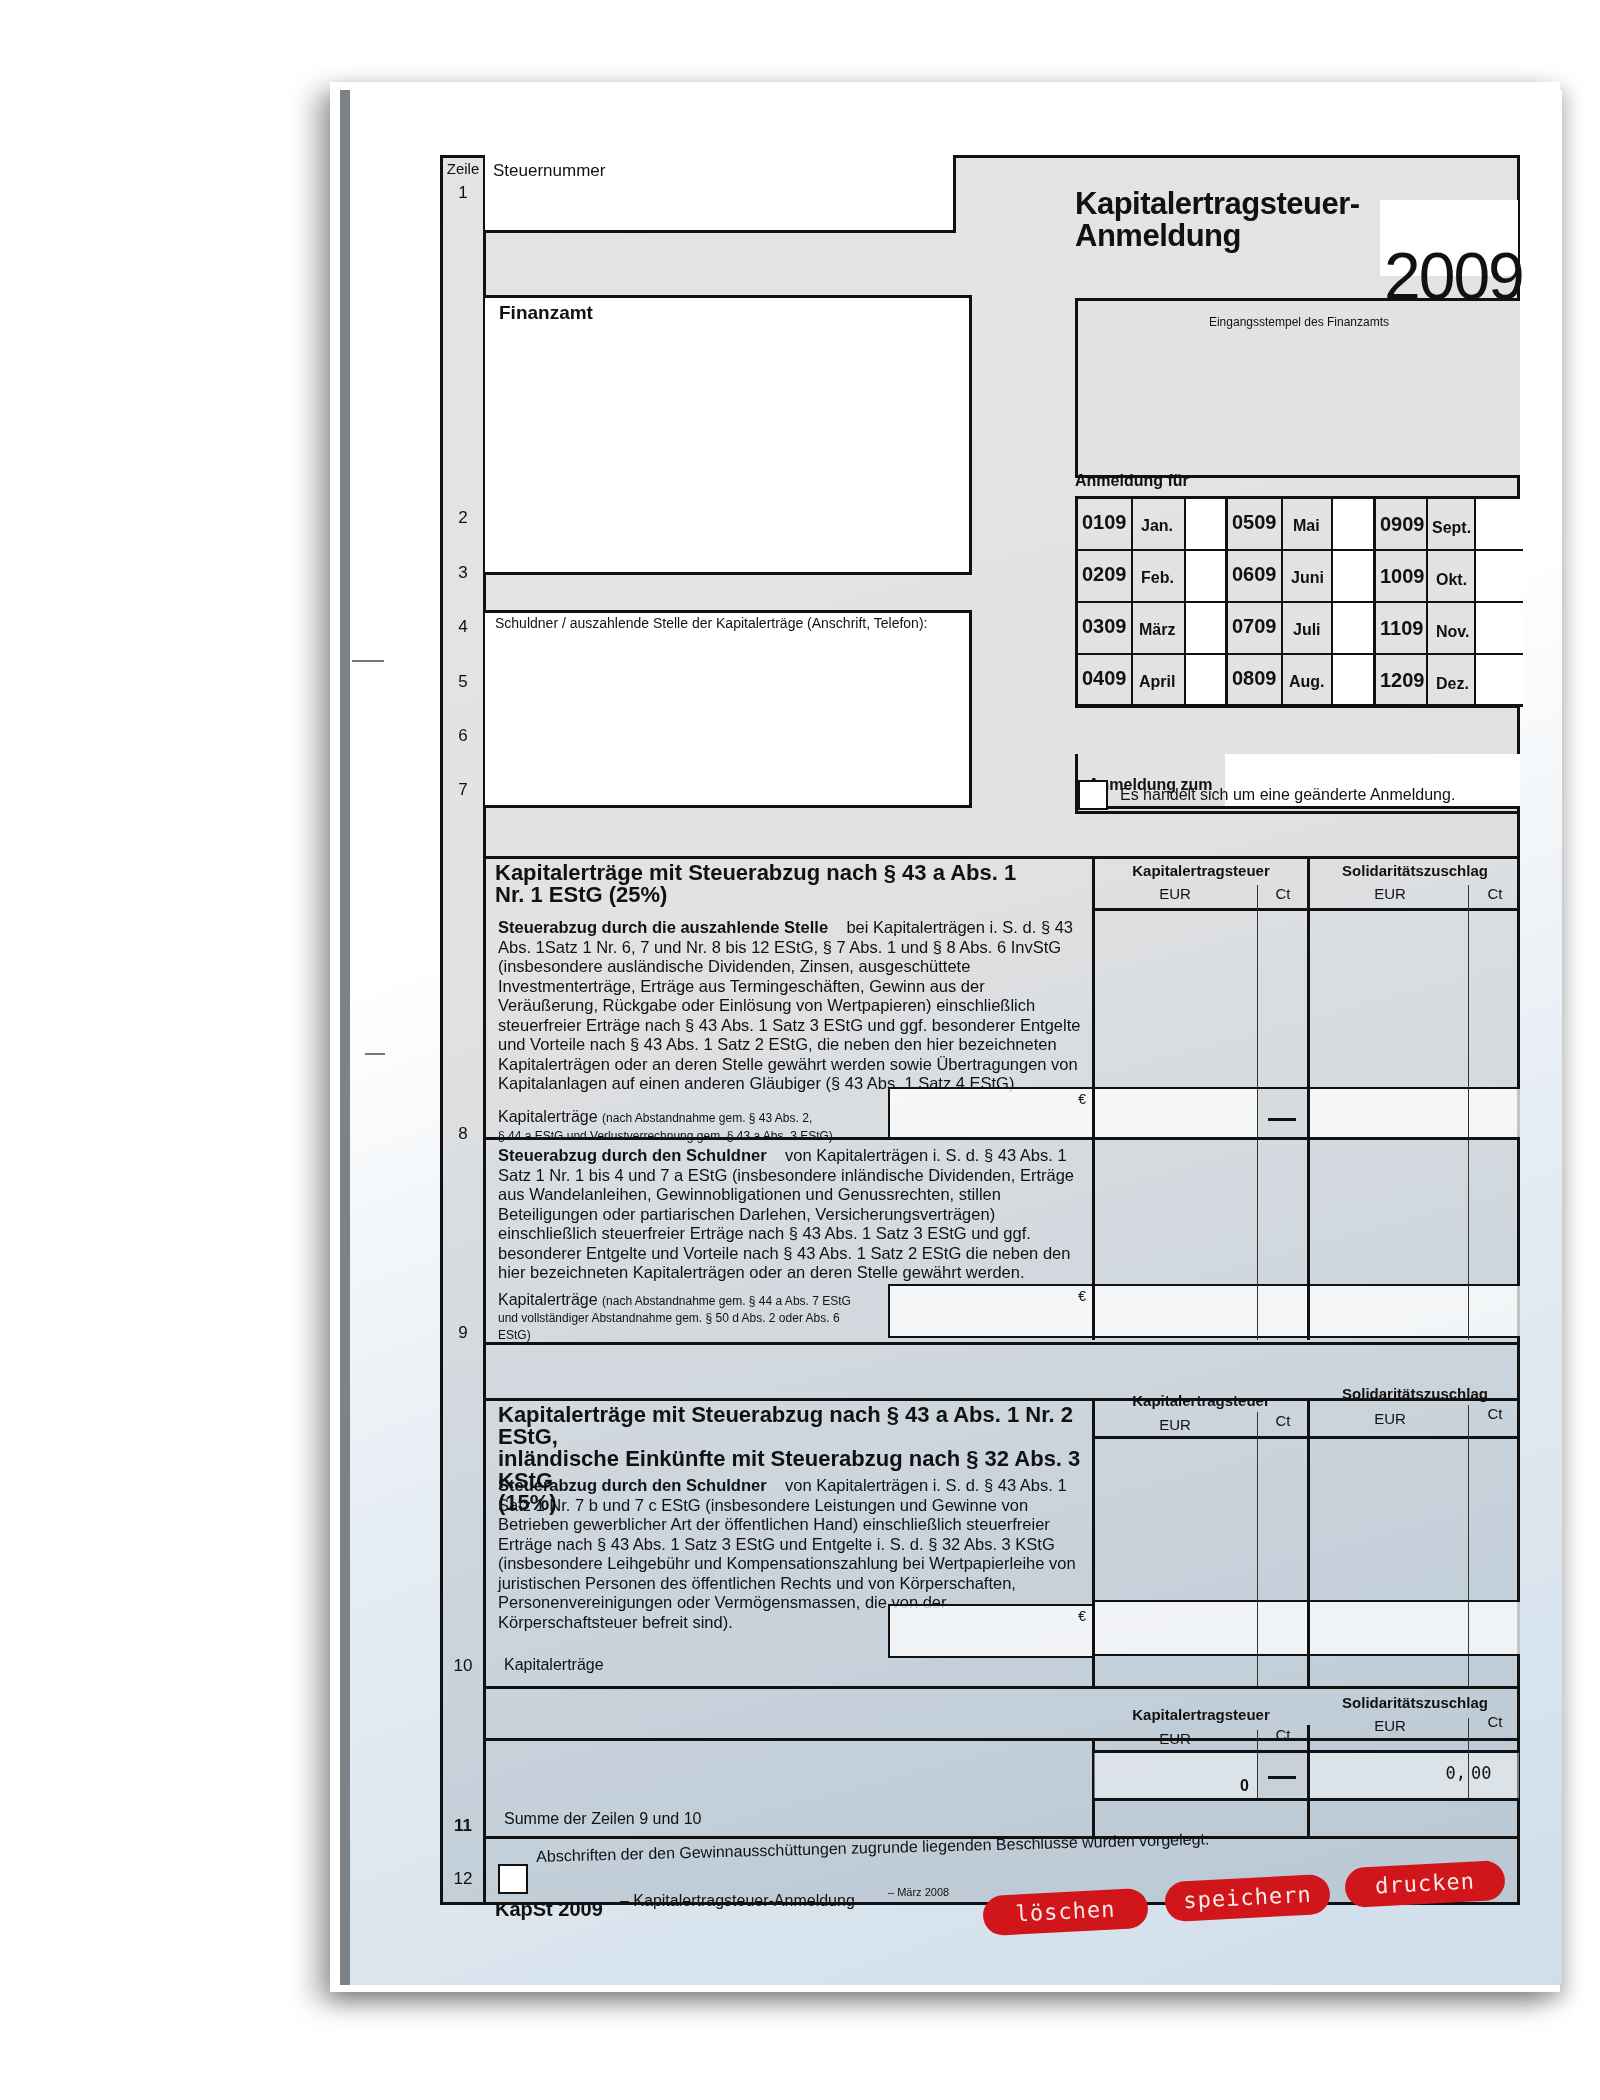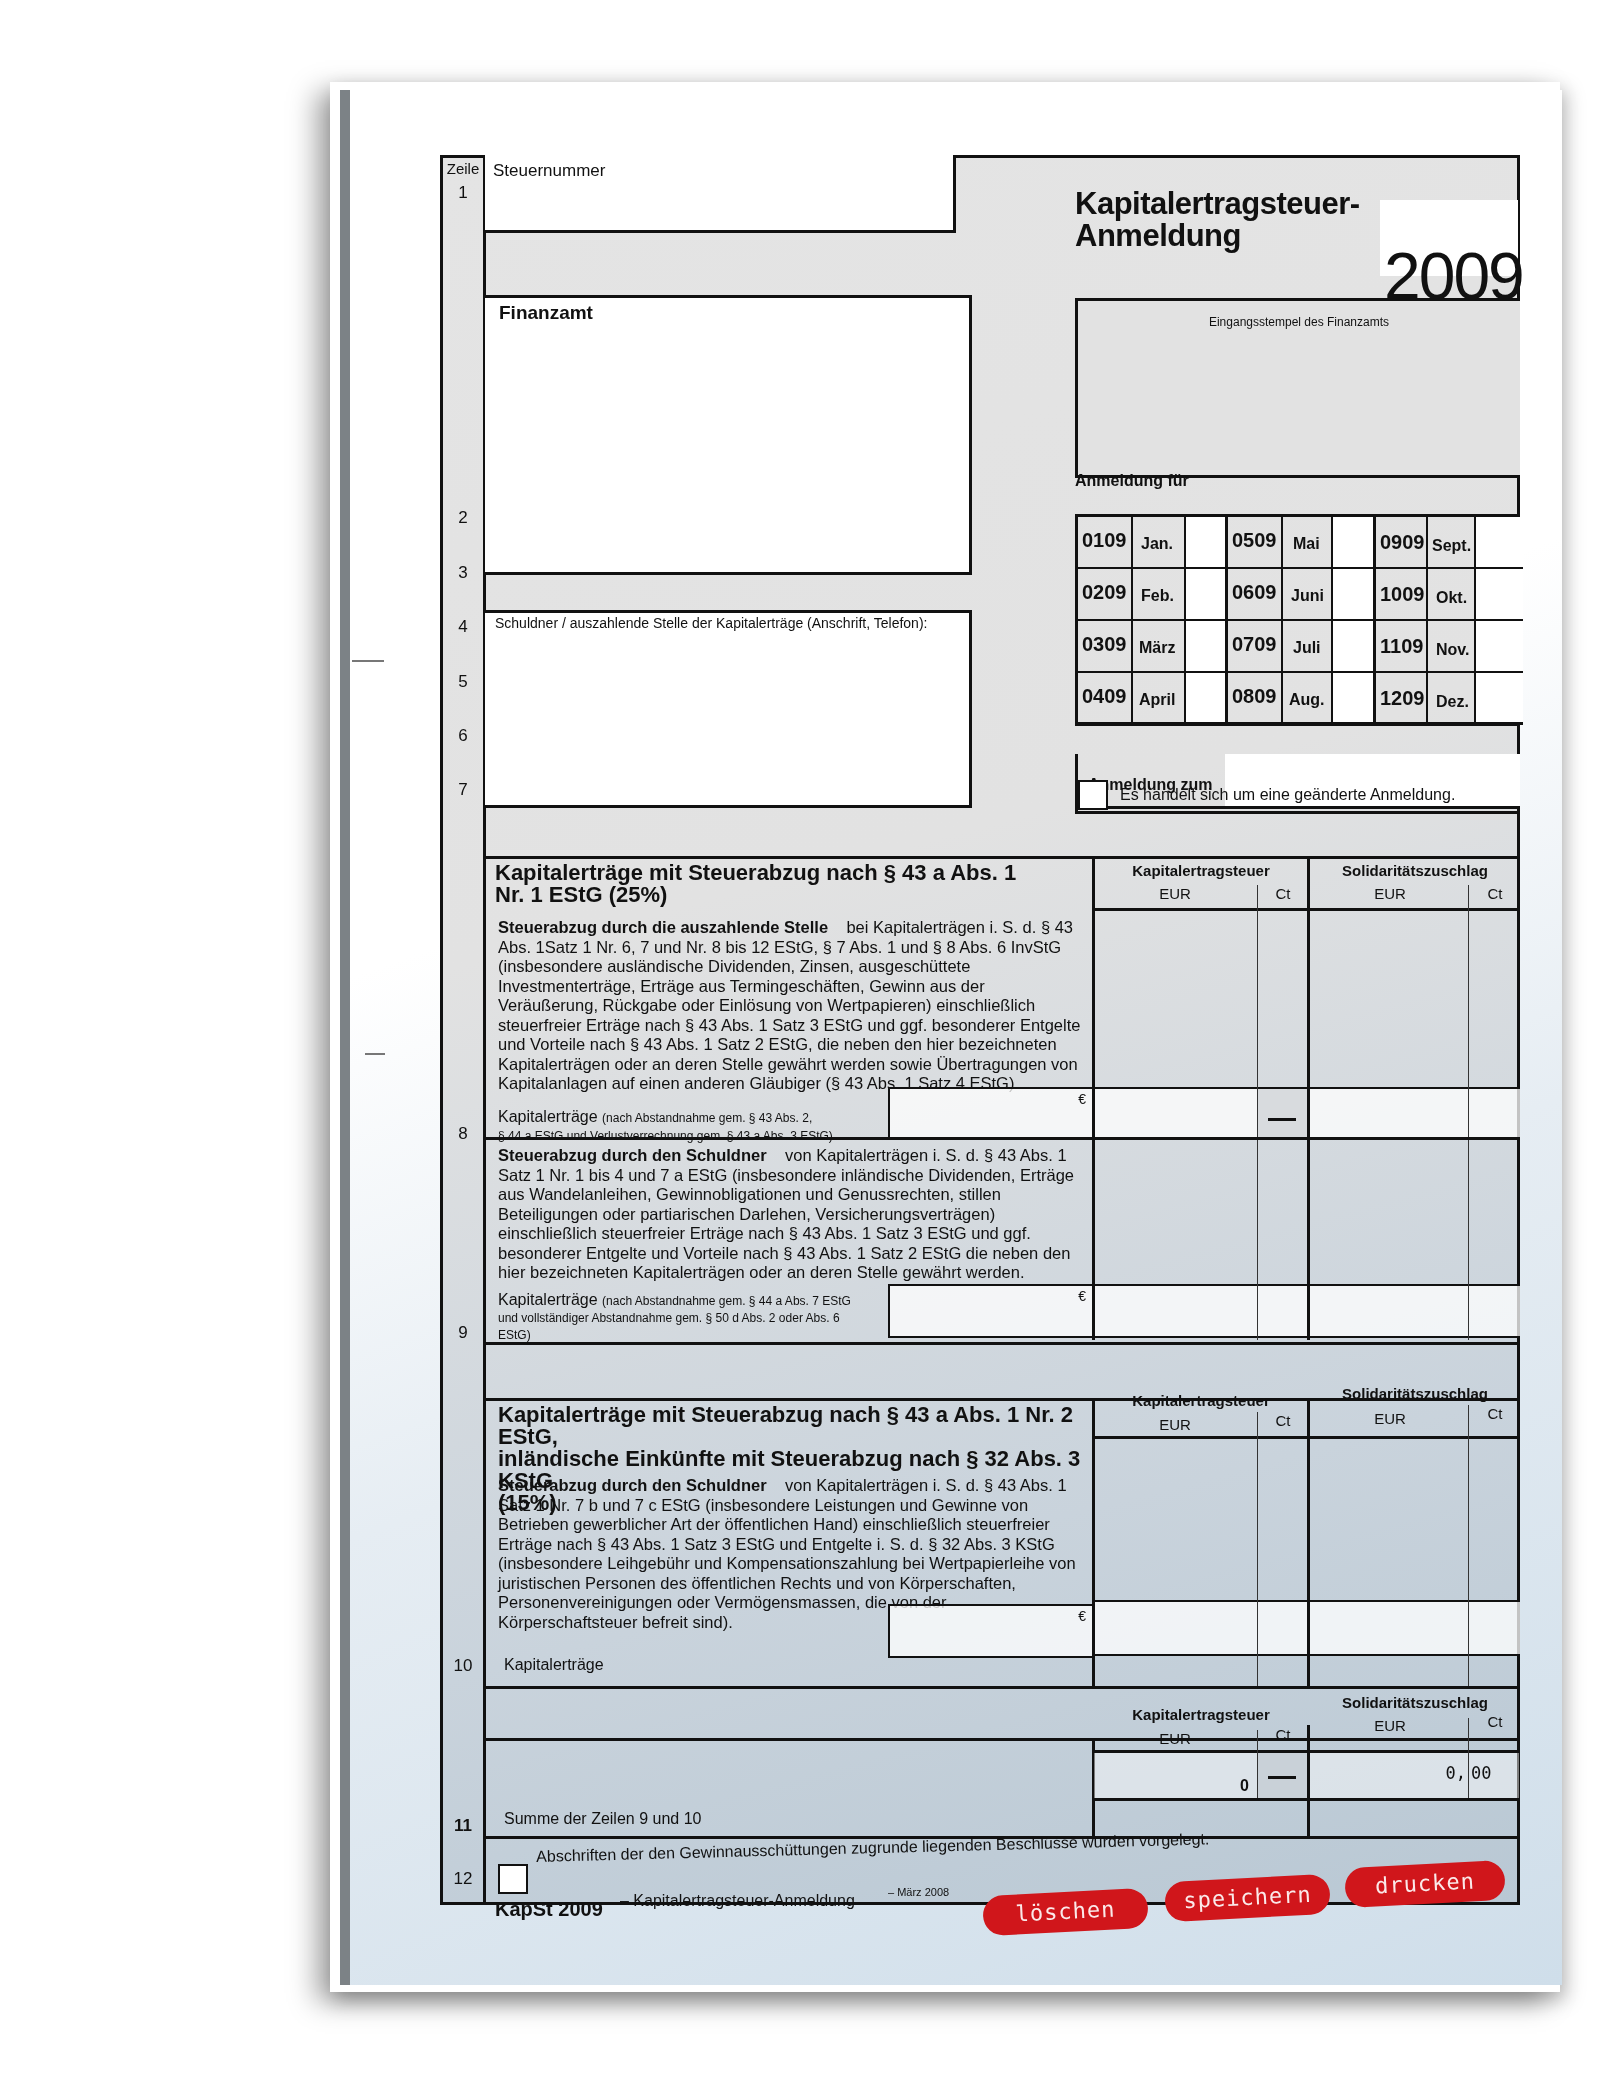--- a/index.html
+++ b/index.html
@@ -34,21 +34,21 @@
   .zeile-num { position:absolute; left:440px; width:46px; text-align:center; font-size:17px; }
   .bold { font-weight:bold; }
   .hline { position:absolute; height:3px; background:#111; }
   .vline { position:absolute; width:3px; background:#111; }
   .thin-v { position:absolute; width:1px; background:#333; }
   .title { position:absolute; left:1075px; top:188px; font-size:31px; font-weight:bold; line-height:32px; letter-spacing:-0.5px; }
   .year-box { position:absolute; left:1380px; top:200px; width:138px; height:76px; background:#fff; }
   .year { position:absolute; left:1384px; top:198px; font-size:66px; font-weight:normal; letter-spacing:-2px;margin-top:40px; }
   .stamp { position:absolute; left:1075px; top:298px; width:445px; height:180px; border:3px solid #111; border-right:none; box-sizing:border-box; background:#e2e2e2; }
   .stamp-lbl { position:absolute; top:14px; left:0; width:100%; text-align:center; font-size:12px; }
-  .month-grid { position:absolute; left:1075px; top:514px; width:445px; height:212px; border:3px solid #111; border-right:none; box-sizing:border-box; }
+  .month-grid { position:absolute; left:1075px; top:496px; width:445px; height:212px; border:3px solid #111; border-right:none; box-sizing:border-box; }
   .mcell { position:absolute; height:52px; box-sizing:border-box; border-bottom:2px solid #111; }
   .mcode { font-size:20px; font-weight:bold; }
   .mname { font-size:16px; font-weight:bold; }
   .sect-head { font-weight:bold; font-size:22px; line-height:22px; }
   .desc { font-size:16.5px; line-height:19.5px; }
   .desc b { font-weight:bold; }
   .colhead { position:absolute; text-align:center; font-size:15px; }
   .white-in { background: rgba(255,255,255,0.75); border:2px solid #111; box-sizing:border-box; }
   .btn {
     position:absolute; height:40px; border-radius:20px; background:#d0161b; color:#fbe9e9;

